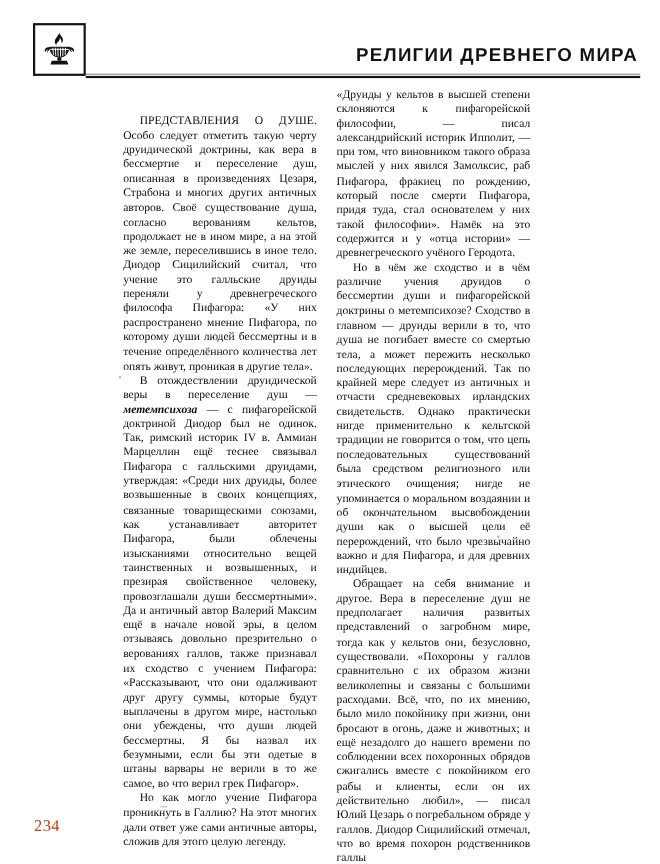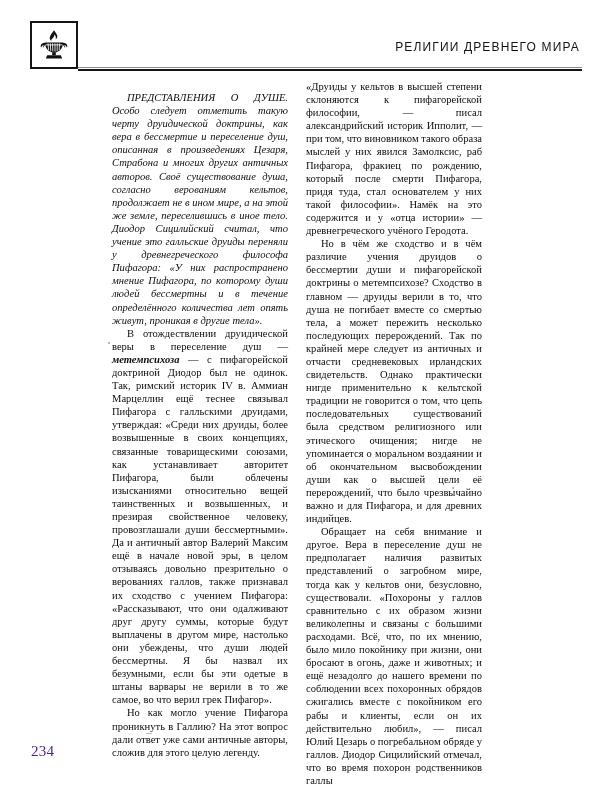--- a/index.html
+++ b/index.html
@@ -46,22 +46,22 @@
     align-items: center;
     justify-content: center;
   }
   .emblem-box svg { display: block; }
 
   .header-title {
     position: absolute;
     right: 20px;
     top: 40px;
     font-family: "Liberation Sans", "DejaVu Sans", sans-serif;
-    font-size: 12px;
-    font-weight: 400;
+    font-size: 17px;
+    font-weight: 700;
     letter-spacing: 1.15px;
     color: #131313;
     white-space: nowrap;
   }
 
   .header-rule-outer {
     position: absolute;
     left: 78px;
     top: 67px;
     width: 504px;
@@ -102,35 +102,34 @@
     hyphens: manual;
     color: #0d0d0d;
   }
   .col p {
     margin: 0;
   }
   .col p.indent {
     text-indent: 15px;
   }
   .col p.space-before {
-    margin-top: 11px;
-    font-style: italic;
+    margin-top: 24px;
   }
   .col i {
     font-style: italic;
     font-weight: bold;
   }
 
   
   .folio {
     position: absolute;
     left: 31px;
     top: 743px;
     font-size: 15px;
-    color: #4c1d95;
+    color: #c2410c;
     letter-spacing: 0.3px;
   }
 
   
   .speck {
     position: absolute;
     background: #b9b9b9;
   }
 </style>
 </head>
@@ -184,21 +183,21 @@
   </div>
 
   <div class="columns">
 
     <div class="col">
 
       <p class="indent space-before">ПРЕДСТАВЛЕНИЯ О ДУШЕ. Особо следует отметить такую черту друидической доктрины, как вера в бессмертие и переселение душ, описанная в произведениях Цезаря, Страбона и многих других античных авторов. Своё существование душа, согласно верованиям кельтов, продолжает не в ином мире, а на этой же земле, переселившись в иное тело. Диодор Сицилийский считал, что учение это галльские друиды переняли у древнегреческого философа Пифагора: «У них распространено мнение Пифагора, по которому души людей бессмертны и в течение определённого количества лет опять живут, проникая в другие тела».</p>
 
       <p class="indent"><span>В отождествлении друидической веры в переселение душ — </span><i>метемпсихоза</i><span> — с пифагорейской доктриной Диодор был не одинок. Так, римский историк IV в. Аммиан Марцеллин ещё теснее связывал Пифагора с галльскими друидами, утверждая: «Среди них друиды, более возвышенные в своих концепциях, связанные товарищескими союзами, как устанавливает авторитет Пифагора, были облечены изысканиями относительно вещей таинственных и возвышенных, и презирая свойственное человеку, провозглашали души бессмертными». Да и античный автор Валерий Максим ещё в начале новой эры, в целом отзываясь довольно презрительно о верованиях галлов, также признавал их сходство с учением Пифагора: «Рассказывают, что они одалживают друг другу суммы, которые будут выплачены в другом мире, настолько они убеждены, что души людей бессмертны. Я бы назвал их безумными, если бы эти одетые в штаны варвары не верили в то же самое, во что верил грек Пифагор».</span></p>
 
-      <p class="indent">Но как могло учение Пифагора проникнуть в Галлию? На этот вопрос дали ответ уже сами античные авторы, сложив для этого целую легенду.</p>
+      <p class="indent">Но как могло учение Пифагора проникнуть в Галлию? На этот многих дали ответ уже сами античные авторы, сложив для этого целую легенду.</p>
     </div>
 
     <div class="col">
       <p>«Друиды у кельтов в высшей степени склоняются к пифагорейской философии, — писал александрийский историк Ипполит, — при том, что виновником такого образа мыслей у них явился Замолксис, раб Пифагора, фракиец по рождению, который после смерти Пифагора, придя туда, стал основателем у них такой философии». Намёк на это содержится и у «отца истории» — древнегреческого учёного Геродота.</p>
 
       <p class="indent">Но в чём же сходство и в чём различие учения друидов о бессмертии души и пифагорейской доктрины о метемпсихозе? Сходство в главном — друиды верили в то, что душа не погибает вместе со смертью тела, а может пережить несколько последующих перерождений. Так по крайней мере следует из античных и отчасти средневековых ирландских свидетельств. Однако практически нигде применительно к кельтской традиции не говорится о том, что цепь последовательных существований была средством религиозного или этического очищения; нигде не упоминается о моральном воздаянии и об окончательном высвобождении души как о высшей цели её перерождений, что было чрезвычайно важно и для Пифагора, и для древних индийцев.</p>
 
       <p class="indent">Обращает на себя внимание и другое. Вера в переселение душ не предполагает наличия развитых представлений о загробном мире, тогда как у кельтов они, безусловно, существовали. «Похороны у галлов сравнительно с их образом жизни великолепны и связаны с большими расходами. Всё, что, по их мнению, было мило покойнику при жизни, они бросают в огонь, даже и животных; и ещё незадолго до нашего времени по соблюдении всех похоронных обрядов сжигались вместе с покойником его рабы и клиенты, если он их действительно любил», — писал Юлий Цезарь о погребальном обряде у галлов. Диодор Сицилийский отмечал, что во время похорон родственников галлы</p>
     </div>
   </div>

